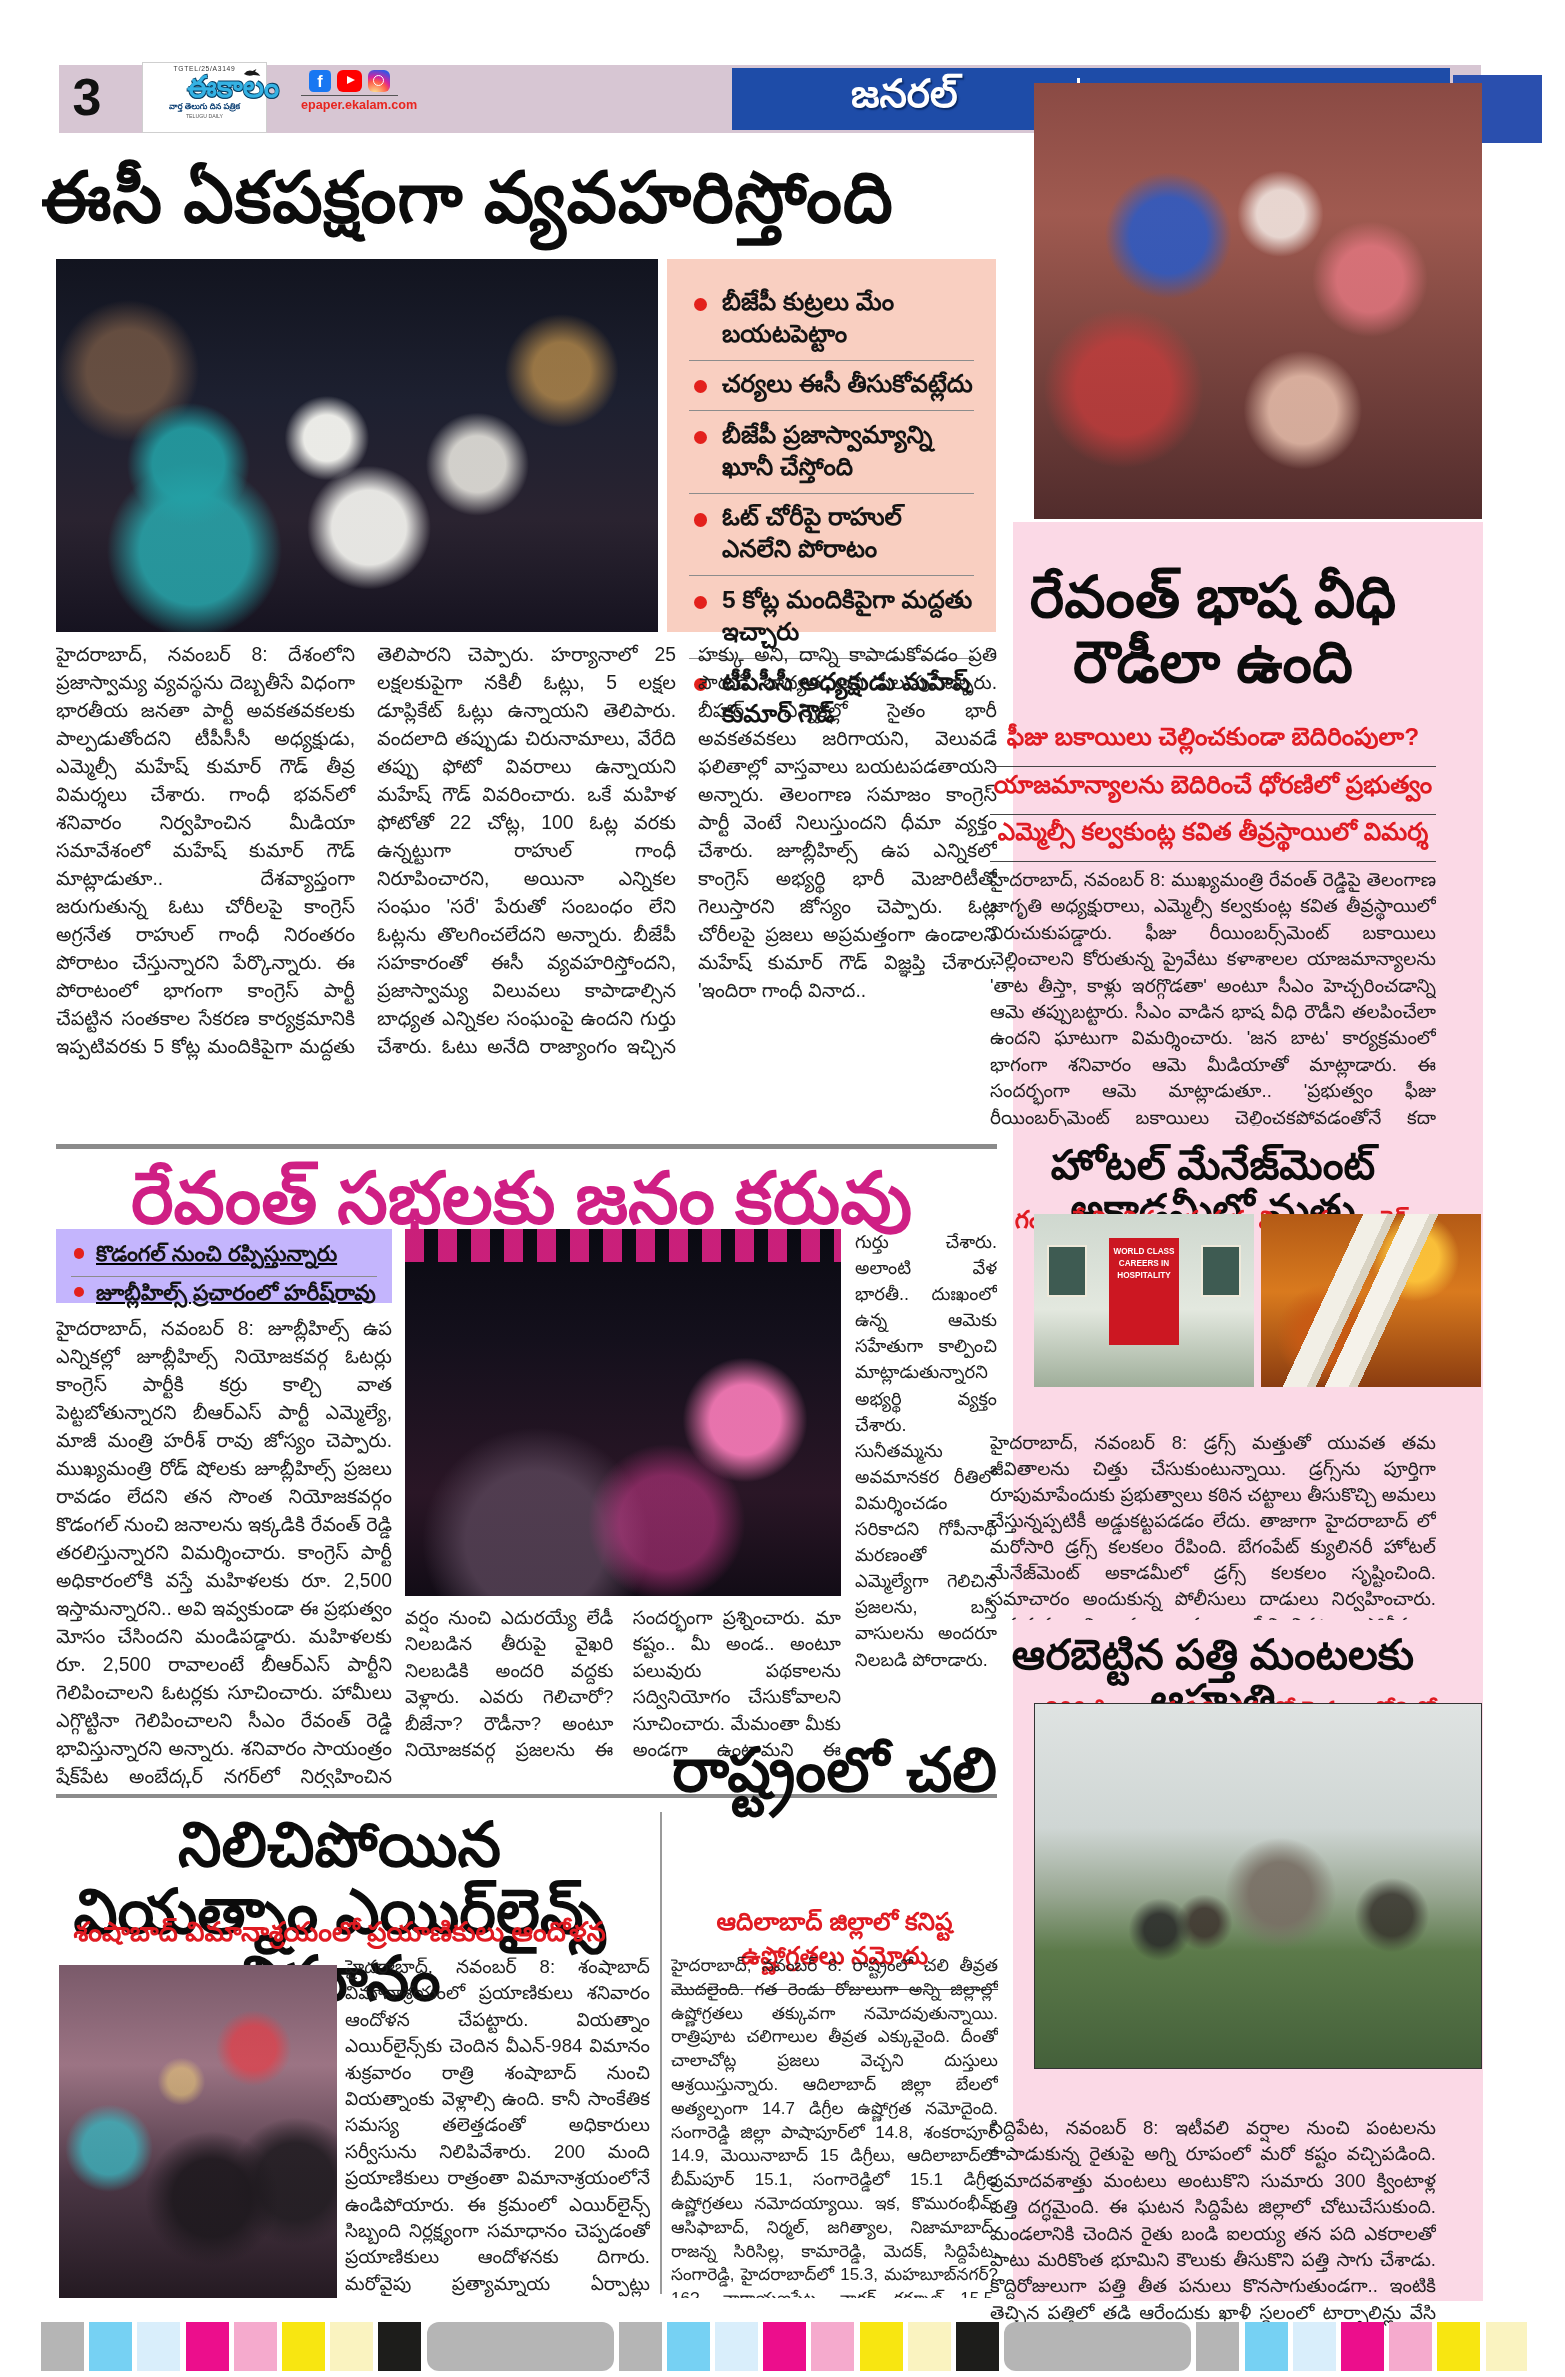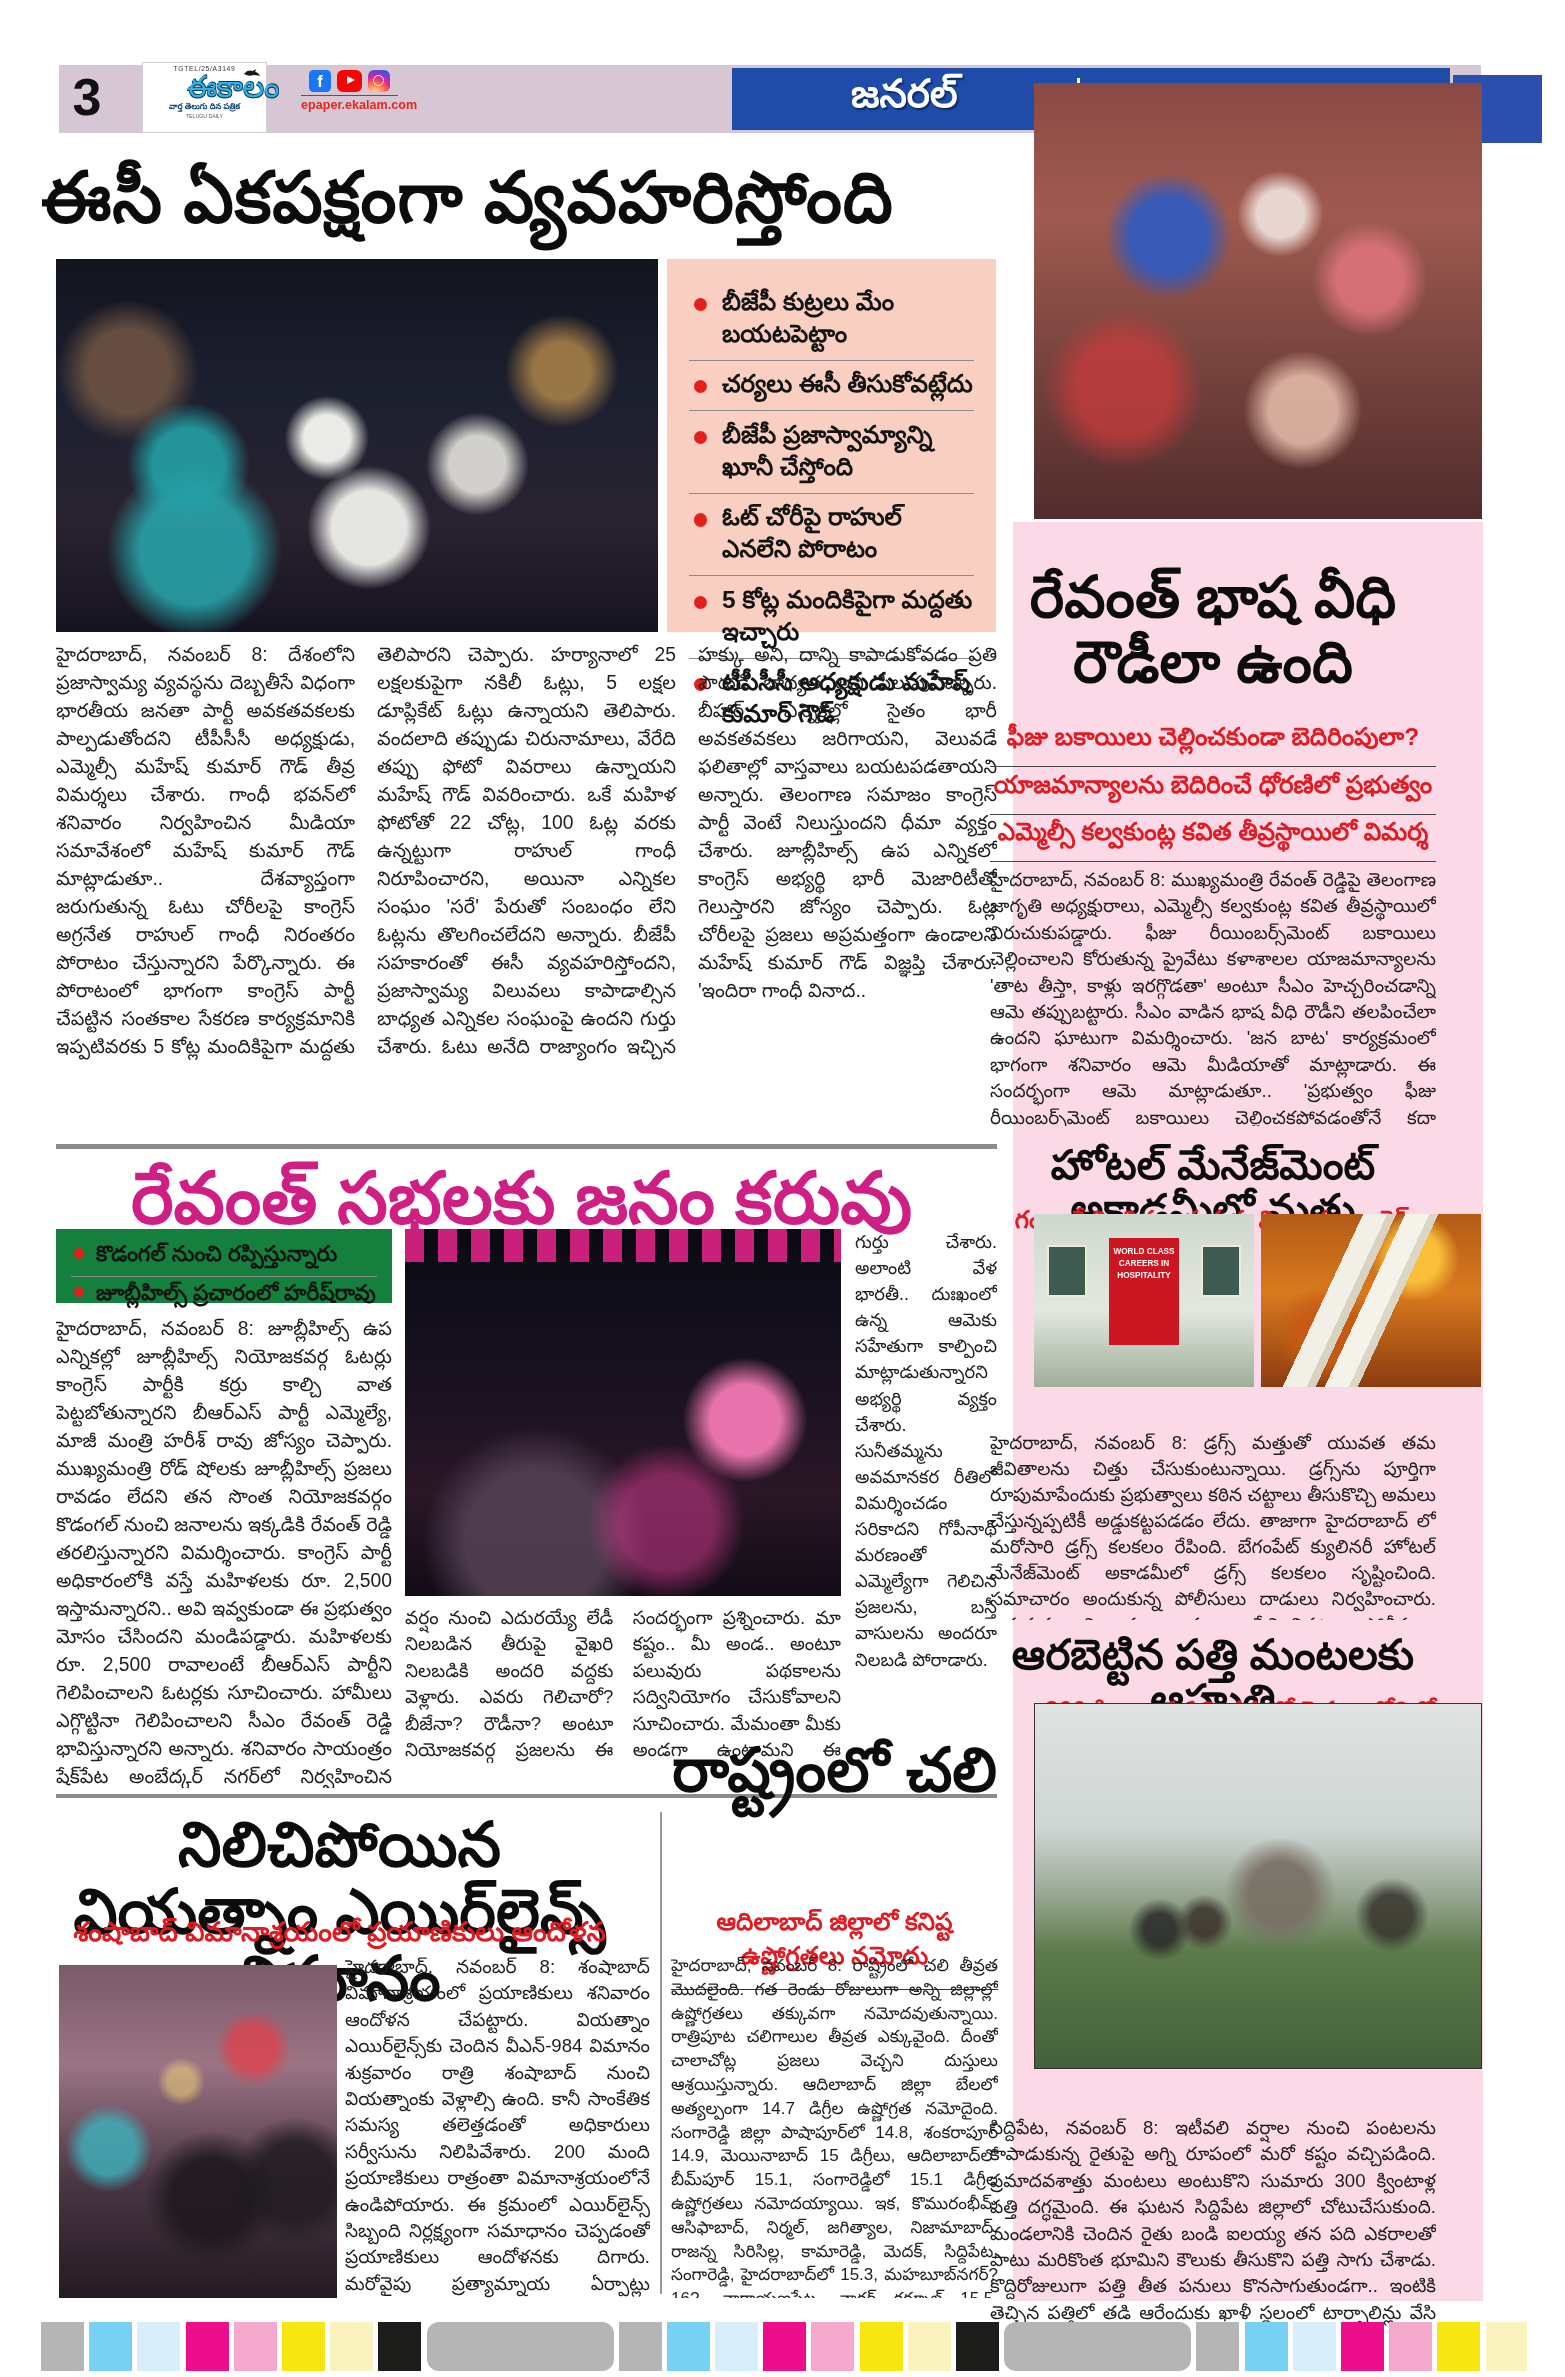--- a/index.html
+++ b/index.html
@@ -5,21 +5,21 @@
   * { margin:0; padding:0; box-sizing:border-box; }
   html,body { background:#ffffff; }
   body { font-family:"Liberation Sans","DejaVu Sans",sans-serif; }
   #page { position:relative; width:1565px; height:2377px; background:#ffffff; margin:0 auto; overflow:hidden; }
 
   
   .header-band { position:absolute; left:59px; top:65px; width:1422px; height:68px; background:#d7c6d3; }
   .page-number { position:absolute; left:13.4px; top:1.5px; font-size:52px; font-weight:800; color:#111; }
   .logo-box { position:absolute; left:83px; top:-3px; width:125px; height:71px; background:#ffffff; border:0.7px solid #cfcfcf; text-align:center; padding-top:1.5px; }
   .logo-reg { font-size:6.7px; color:#333; letter-spacing:0.7px; }
-  .logo-main { font-size:30px; font-weight:400; color:#35b2e4; text-shadow:0.7px 0.7px 0 #063a5e, -0.7px 0.7px 0 #063a5e, 0.7px -0.7px 0 #063a5e; line-height:1.0;margin-left:44px; }
+  .logo-main { font-size:30px; font-weight:700; color:#35b2e4; text-shadow:0.7px 0.7px 0 #063a5e, -0.7px 0.7px 0 #063a5e, 0.7px -0.7px 0 #063a5e; line-height:1.0;margin-left:44px; }
   .logo-sub { font-size:8.2px; font-weight:700; color:#0a3e73; margin-top:0.7px; }
   .logo-daily { font-size:5.2px; color:#555; }
   .crow { position:absolute; right:4.5px; top:3px; width:19.3px; height:12px; }
   .social-row { position:absolute; left:242px; top:0px; width:97px; height:68px; text-align:center; }
   .icons { display:flex; gap:6px; justify-content:center; margin-top:4.5px; }
   .icon-fb { width:22px; height:22px; border-radius:4.5px; background:#1877f2; color:#fff; font-weight:800; font-size:16.4px; text-align:center; line-height:22px; }
   .icon-yt { width:25px; height:22px; border-radius:6px; background:#ff0000; position:relative; }
   .icon-yt::after { content:""; position:absolute; left:9.7px; top:6.7px; border-left:8.2px solid #fff; border-top:4.5px solid transparent; border-bottom:4.5px solid transparent; }
   .icon-ig { width:22px; height:22px; border-radius:6px; background:radial-gradient(circle at 30% 110%, #fdf497 0%, #fd5949 45%, #d6249f 60%, #285AEB 90%); position:relative; }
   .icon-ig::after { content:""; position:absolute; left:5.2px; top:5.2px; width:9px; height:9px; border:1.9px solid #fff; border-radius:50%; }
@@ -53,21 +53,21 @@
   .bullet-box { position:absolute; left:667px; top:259px; width:329px; height:373px; background:#f9cfc1; padding:19.3px 22px 7.4px 22px; }
   .bullet-box ul { list-style:none; }
   .bullet-box li { position:relative; padding:7.4px 0 10.4px 33px; font-size:24.5px; font-weight:800; color:#141414; line-height:1.3; border-bottom:1.1px solid #8c8c8c; }
   .bullet-box li:last-child { border-bottom:none; }
   .bullet-box li::before { content:""; position:absolute; left:4.5px; top:19.3px; width:13.4px; height:13.4px; border-radius:50%; background:#e3211c; }
   .lead-body { position:absolute; left:56px; top:641px; width:941px; height:491px; column-count:3; column-gap:22px; font-size:19.3px; line-height:1.45; }
 
   
   .rule-1 { left:56px; top:1144px; width:941px; height:4.5px; }
   .sabha-headline { position:absolute; left:45px; top:1157px; width:953px; text-align:center; font-size:72px; color:#cf1f84; font-weight:800; }
-  .bullet-box2 { position:absolute; left:56px; top:1229px; width:336px; height:74px; background:#15803d; padding:9px 15px 5px 15px; }
+  .bullet-box2 { position:absolute; left:56px; top:1229px; width:336px; height:74px; background:#c4b5fd; padding:9px 15px 5px 15px;text-decoration:underline; }
   .bullet-box2 .bl { position:relative; padding:3px 0 4.5px 25px; font-size:21.6px; font-weight:800; color:#141414; border-bottom:1.1px solid #8c8c8c; }
   .bullet-box2 .bl:last-child { border-bottom:none; }
   .bullet-box2 .bl::before { content:""; position:absolute; left:3px; top:10.4px; width:10.4px; height:10.4px; border-radius:50%; background:#e3211c; }
   .sabha-left { position:absolute; left:56px; top:1315px; width:336px; height:473px; font-size:19.3px; line-height:1.45; }
   .sabha-photo { left:405px; top:1229px; width:436px; height:367px;
     background:
       repeating-linear-gradient(90deg, rgba(235,35,140,.85) 0 19.3px, rgba(0,0,0,0) 19.3px 33px),
       radial-gradient(circle at 78% 52%, rgba(242,120,180,.95) 0 9%, transparent 16%),
       radial-gradient(circle at 60% 80%, rgba(220,60,150,.5) 0 12%, transparent 20%),
       radial-gradient(circle at 30% 85%, rgba(90,70,90,.8) 0 16%, transparent 26%),

